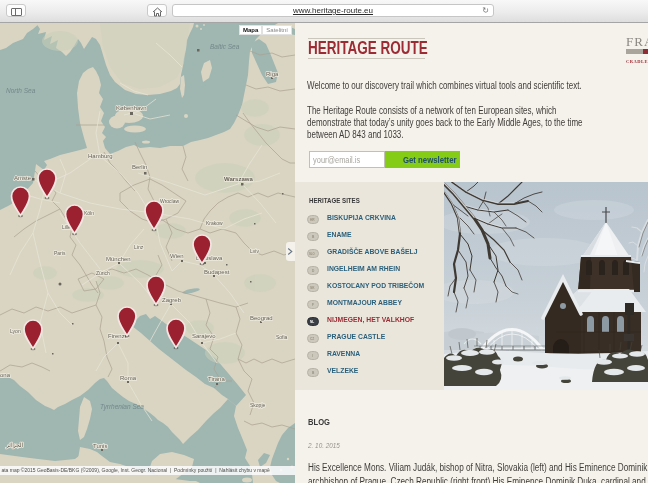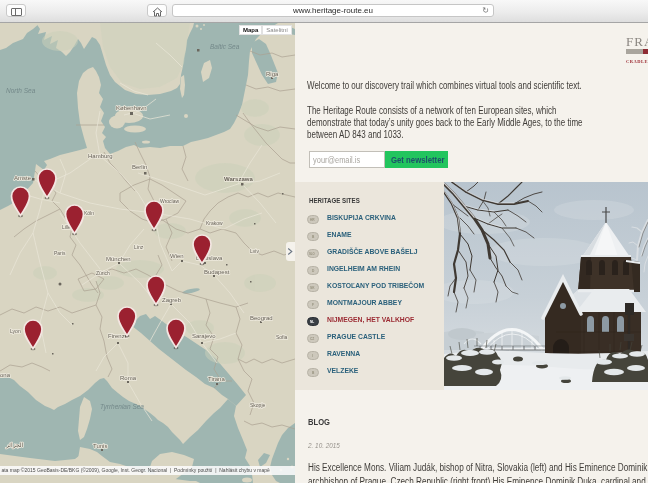--- a/index.html
+++ b/index.html
@@ -9,21 +9,21 @@
   
   #toolbar{position:absolute;left:0;top:0;width:648px;height:22px;
     background:linear-gradient(#f8f8f8,#ececec 55%,#dedede);
     border-bottom:1px solid #a5a5a5;z-index:50;}
   .tbtn{position:absolute;top:4px;height:13px;background:#fdfdfd;
     border:1px solid #c9c9c9;border-radius:3px;box-sizing:border-box;}
   #sidebtn{left:6px;width:20px;}
   #homebtn{left:147px;width:20px;}
   #addr{position:absolute;left:172px;top:4px;width:322px;height:13px;box-sizing:border-box;
     background:#fff;border:1px solid #c6c6c6;border-radius:3px;
-    font-size:8px;color:#2a2a2a;text-align:center;line-height:12px;}
+    font-size:8px;color:#2a2a2a;text-align:center;line-height:12px;text-decoration:underline;}
   #addr .rl{position:absolute;right:4px;top:0px;font-size:8px;color:#777;}
   .sideicon{position:absolute;left:4px;top:2.5px;width:9px;height:6px;
     border:1px solid #6b6b6b;border-radius:1px;}
   .sideicon:before{content:"";position:absolute;left:2.5px;top:0;width:1px;height:6px;background:#6b6b6b;}
   
   #map{position:absolute;left:0;top:23px;width:295px;height:460px;background:#a8beba;}
   #mapcontrols{position:absolute;left:239px;top:25px;height:9px;z-index:5;
     font-size:6px;color:#888;white-space:nowrap;}
   #mapcontrols span{display:inline-block;background:#fff;border:1px solid #e2e2e2;padding:1px 3px 1px;margin:0;}
   #mapcontrols .b{font-weight:bold;color:#111;}
@@ -38,22 +38,22 @@
   #title span{display:inline-block;transform:scaleX(0.75);transform-origin:0 50%;white-space:nowrap;letter-spacing:0px;}
   #logo{position:absolute;left:331px;top:12px;width:120px;}
   #logoname{font-family:"Liberation Serif",serif;font-size:13px;line-height:13px;color:#8a8680;letter-spacing:1px;}
   #logobar{width:120px;height:5px;background:linear-gradient(90deg,#a9a59d 0,#a9a59d 17px,#8e2b33 17px);margin-top:1px;}
   #logosub{font-family:"Liberation Serif",serif;font-size:4.5px;line-height:5px;color:#9c2b33;letter-spacing:.5px;margin-top:5px;font-weight:bold;}
   .ptext{position:absolute;left:12px;color:#3f3c38;font-size:10px;line-height:11.9px;}
   #mailrow{position:absolute;left:14px;top:128px;height:17px;white-space:nowrap;font-size:0;}
   #inp{display:inline-block;box-sizing:border-box;width:76px;height:17px;border:1px solid #c2bfb8;background:#fff;
      font-size:9.5px;color:#a9a6a0;line-height:15px;vertical-align:top;}
   #inp span{display:inline-block;transform:scaleX(.78);transform-origin:0 0;padding-left:4px;}
-  #mailbtn{display:inline-block;height:17px;background:#22c55e;color:#1d4f6b;
-     font-weight:bold;font-size:9.5px;line-height:17px;vertical-align:top;width:63px;text-align:center;}
+  #mailbtn{display:inline-block;height:17px;background:#84cc16;color:#1d4f6b;
+     font-weight:bold;font-size:9.5px;line-height:17px;vertical-align:top;width:63px;text-align:center;padding-left:12px;}
   #sites{position:absolute;left:0;top:159px;width:353px;height:208px;background:#ebe6dc;}
   #sites h3{margin:0;position:absolute;left:14px;top:14px;font-size:7.5px;color:#3a3a3a;font-weight:bold;}
   .site{position:absolute;left:12px;height:12px;font-size:8px;font-weight:bold;color:#2a607b;white-space:nowrap;}
   .badge{display:inline-block;box-sizing:border-box;width:12px;height:9px;border-radius:4.5px;background:#cdc8bc;
      border:1px solid #b8b3a7;color:#97927f;font-size:4px;text-align:center;line-height:7px;
      font-weight:bold;vertical-align:-1px;margin-right:8px;}
   .site>span.t{display:inline-block;transform:scaleX(.85);transform-origin:0 0;}
   .act{color:#9c2b33;}
   .act .badge{background:#3a3f45;border-color:#2c3136;color:#fff;}
   #photo{position:absolute;left:149px;top:0px;width:204px;height:208px;}
@@ -291,20 +291,21 @@
       <div class="sideicon"></div>
     </div>
     <div class="tbtn" id="homebtn">
       <svg width="11" height="10" viewBox="0 0 11 10" style="position:absolute;left:3.5px;top:1.5px;">
         <path d="M1,5 L5.5,1 L10,5 M2.5,4.5 L2.5,9 L4.5,9 L4.5,6.5 L6.5,6.5 L6.5,9 L8.5,9 L8.5,4.5" fill="none" stroke="#666" stroke-width="1"></path>
       </svg>
     </div>
     <div id="addr">www.heritage-route.eu<span class="rl">↻</span></div>
   </div>
   <div id="panel">
+    <div id="title"><span>HERITAGE ROUTE</span></div>
     <div id="logo">
       <div id="logoname">FRANCIA MEDIA</div>
       <div id="logobar"></div>
       <div id="logosub">CRADLES OF EUROPEAN CULTURE</div>
     </div>
     <div class="ptext" style="top:57px;"><span class="cx">Welcome to our discovery trail which combines virtual tools and scientific text.</span></div>
     <div class="ptext" style="top:82px;"><span class="cx">The Heritage Route consists of a network of ten European sites, which<br>
 demonstrate that today’s unity goes back to the Early Middle Ages, to the time<br>
 between AD 843 and 1033.</span></div>
     <div id="mailrow"><span id="inp"><span>your@email.is</span></span><div id="mailbtn"><span class="cx" style="transform:scaleX(.82);transform-origin:50% 50%;">Get newsletter</span></div></div>

